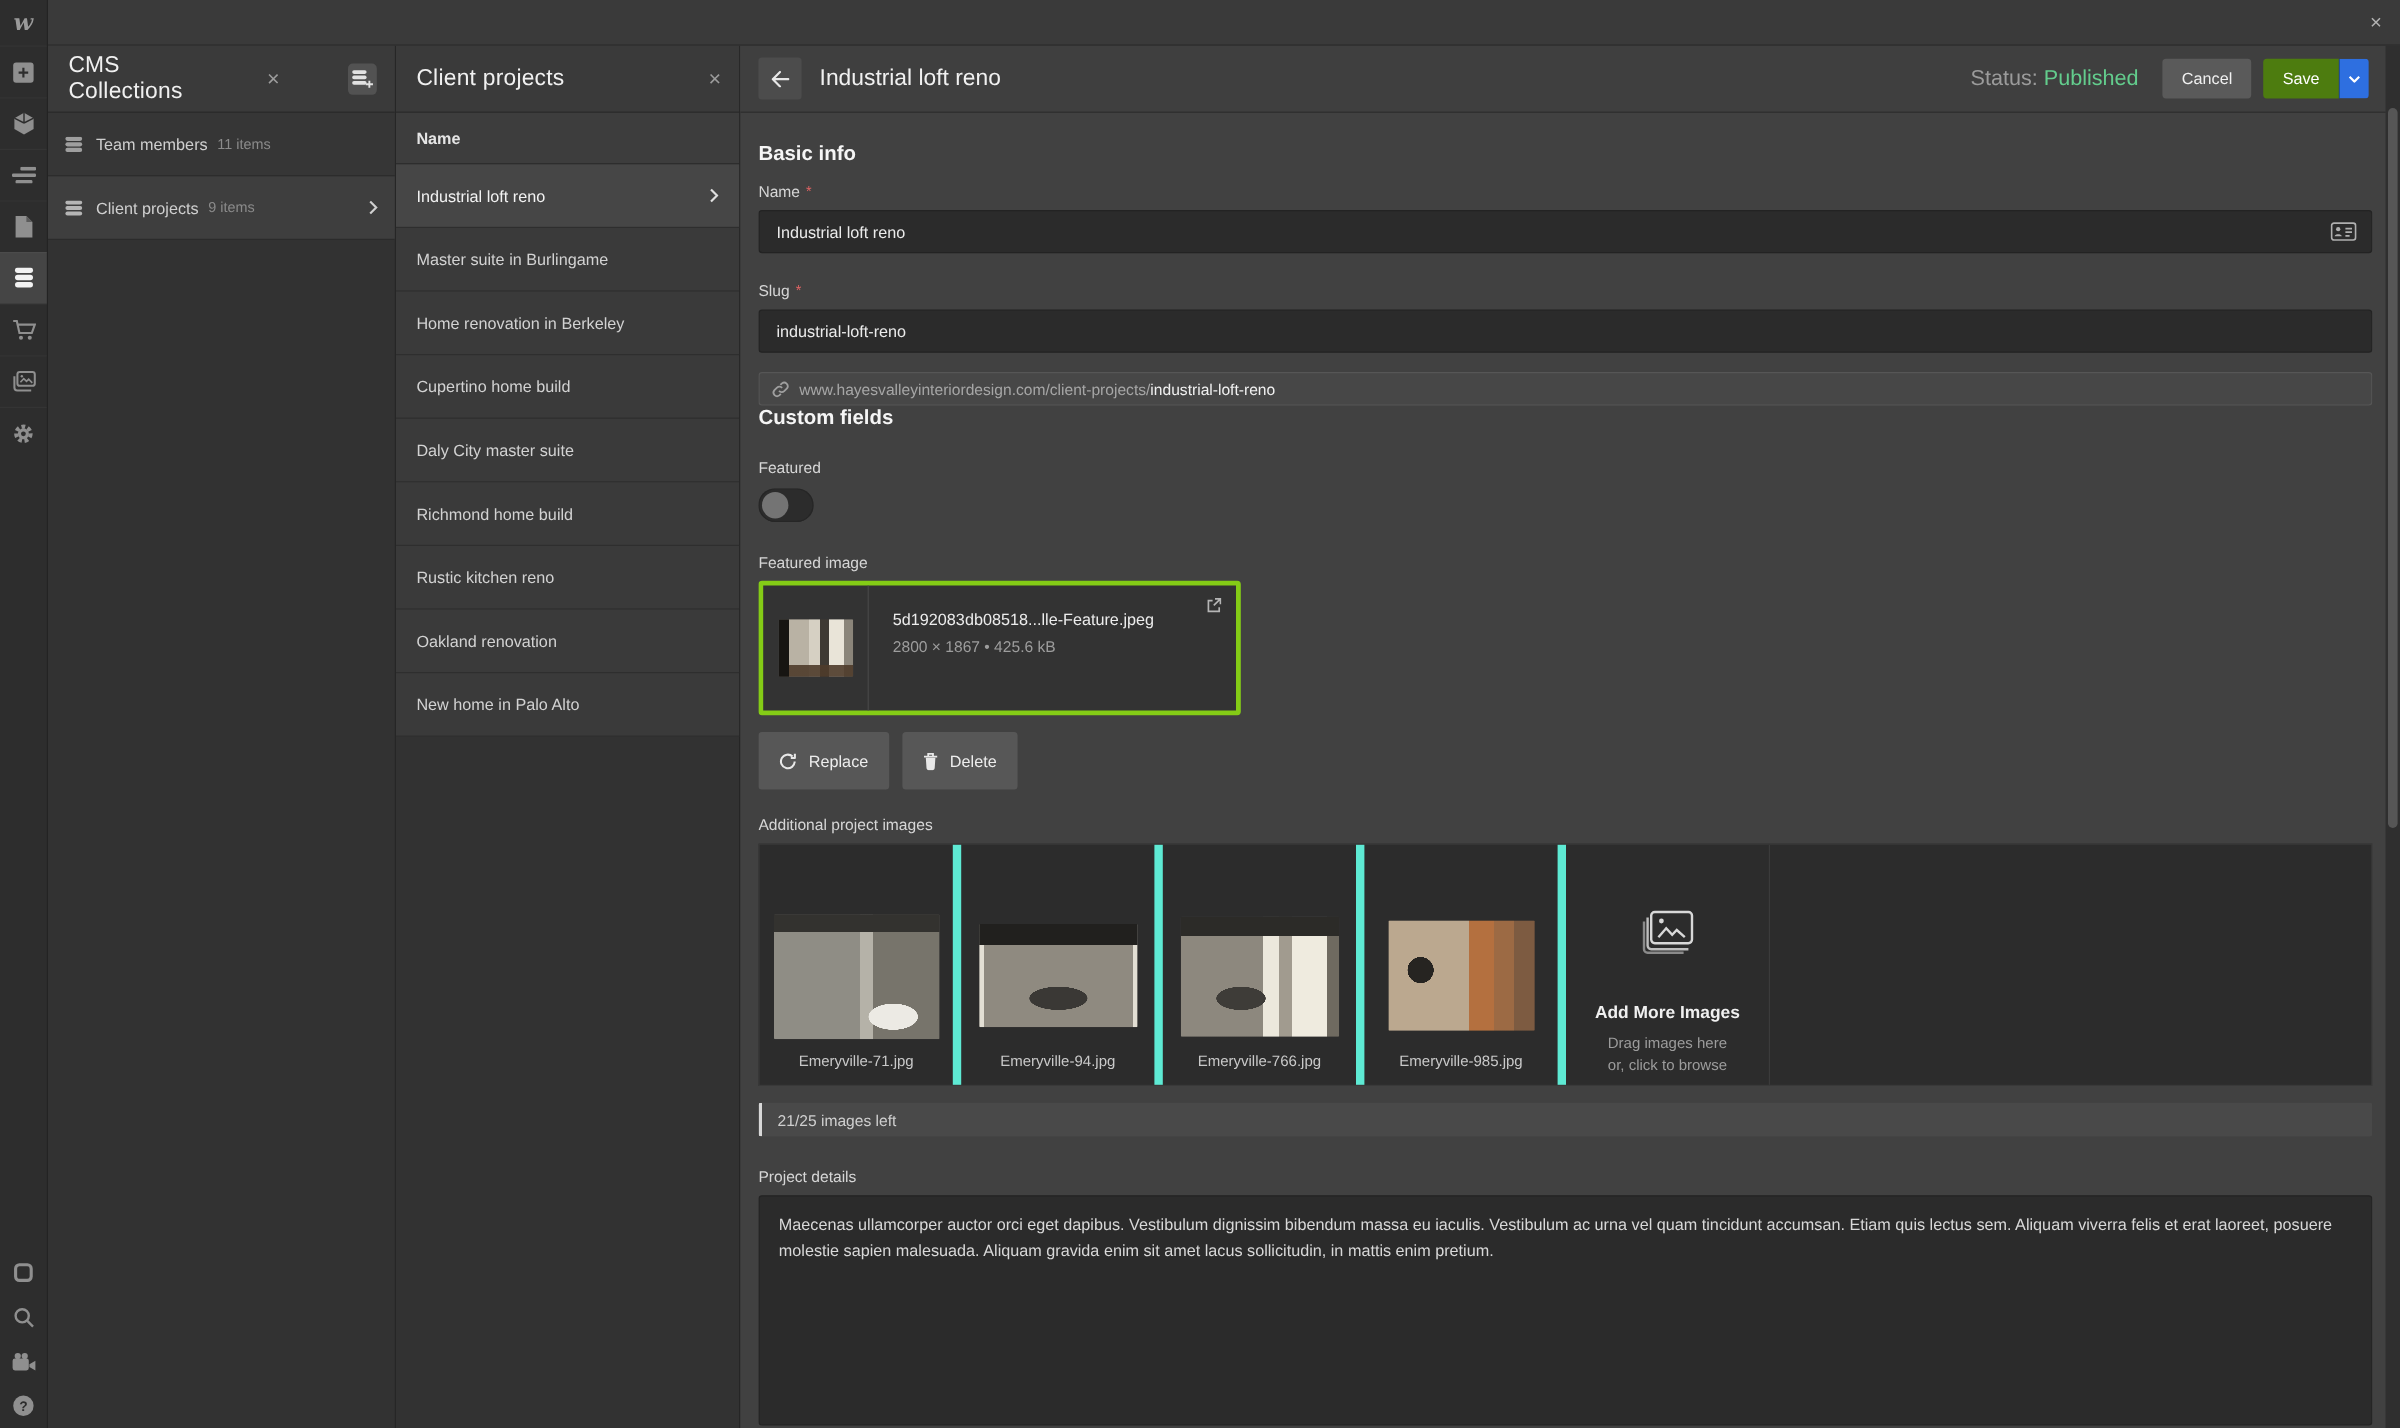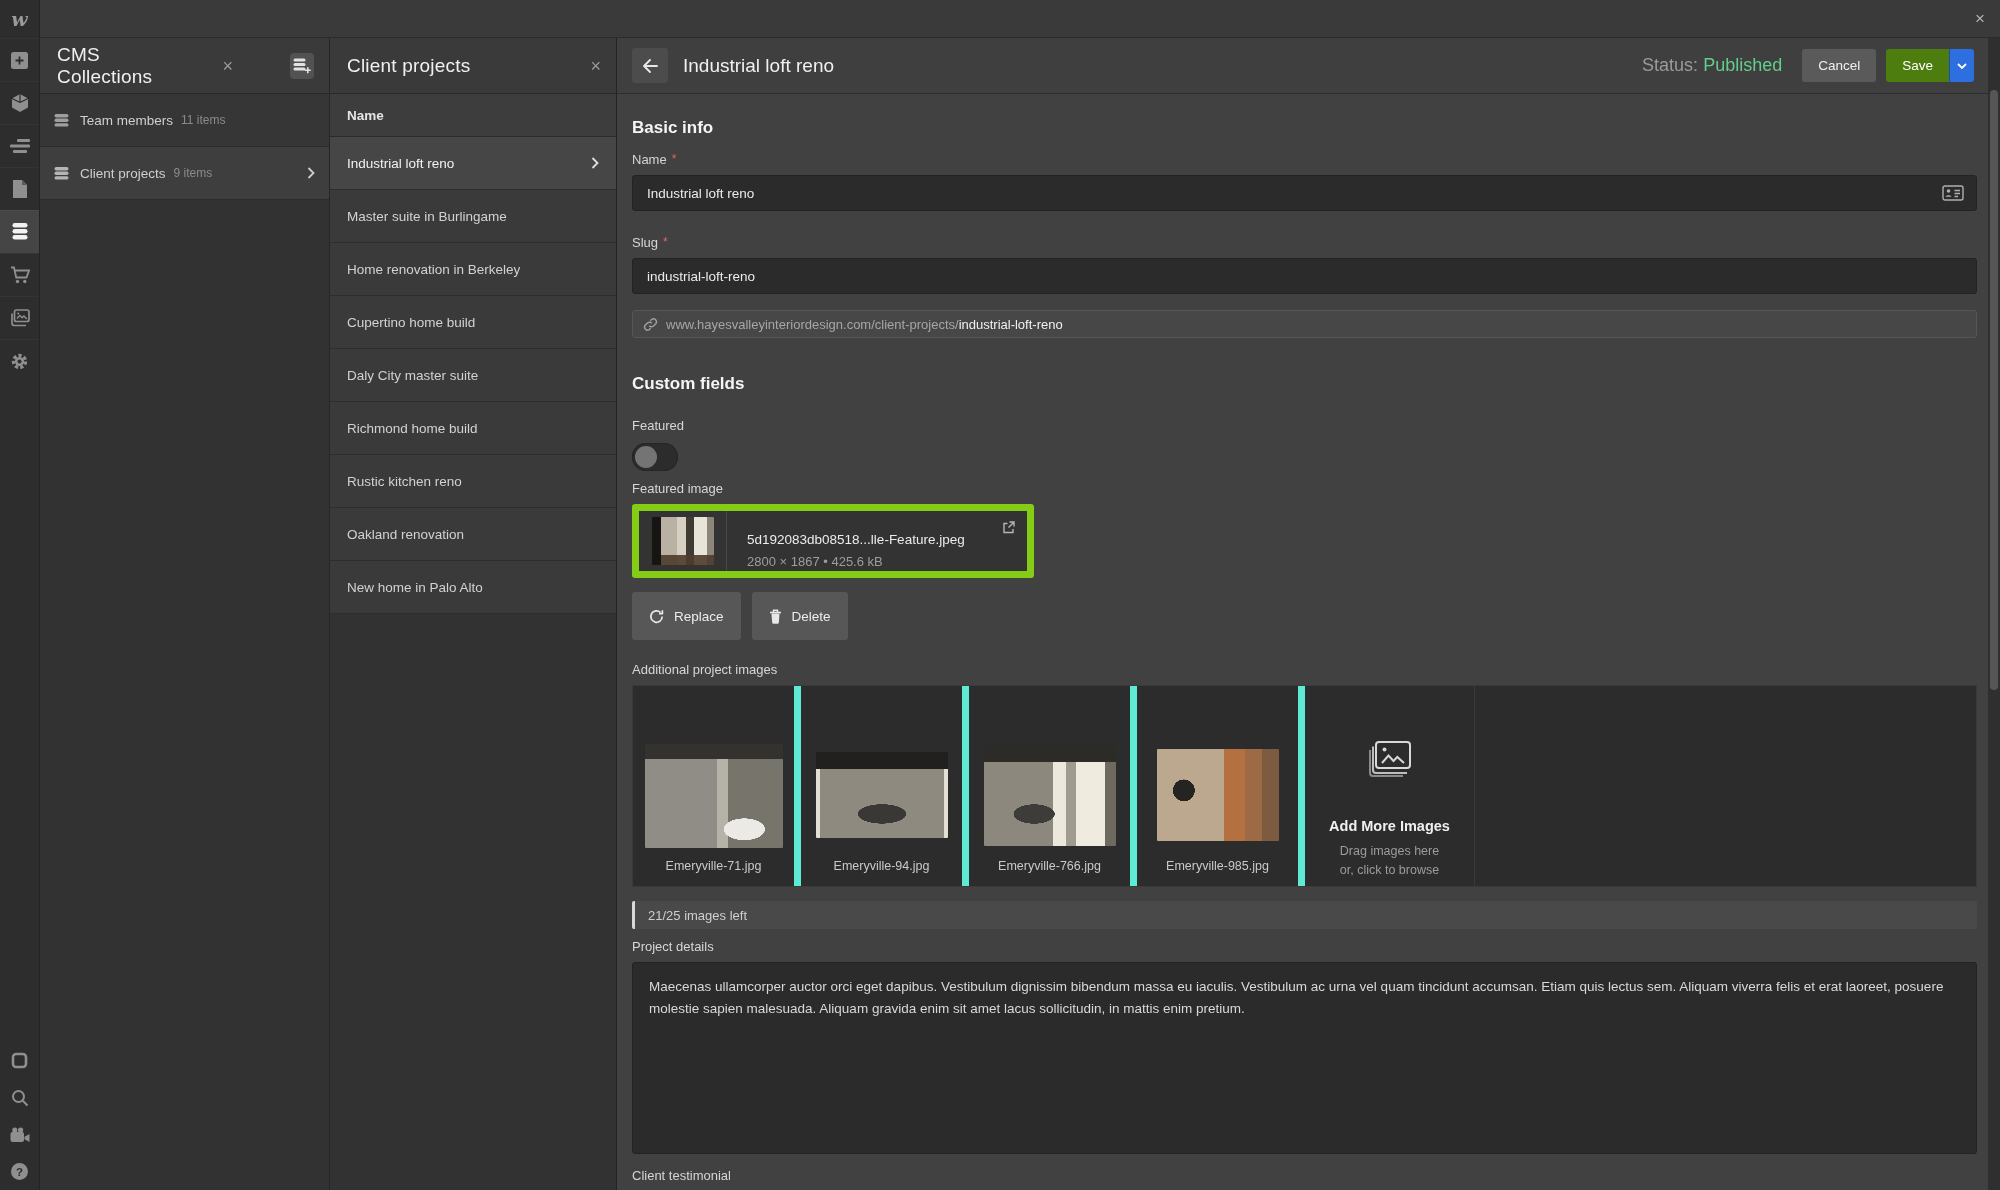--- a/index.html
+++ b/index.html
@@ -72,39 +72,39 @@
   .save-group { display:flex; }
   .btn-save { height:33px; padding:0 16px; background:#4d7c0f; border-radius:3px 0 0 3px;
               font-size:13.5px; color:#fff; display:flex; align-items:center; cursor:pointer; }
   .btn-save-caret { width:25px; height:33px; background:#2e6fe0; border-radius:0 3px 3px 0;
               border-left:1px solid rgba(0,0,0,.3); display:flex; align-items:center;
               justify-content:center; cursor:pointer; }
 
   .content { position:absolute; left:15px; right:11px; top:56px; bottom:0; overflow:hidden; }
   .section-heading { font-size:17px; font-weight:bold; color:#f5f5f5; }
   .h-basic { margin-top:24px; }
-  .h-custom { margin-top:36px; }
+  .h-custom { }
   .field-label { font-size:13px; color:#d6d6d6; display:flex; align-items:flex-start; }
   .req { color:#e06464; margin-left:5px; font-size:12px; }
-  .mt14{margin-top:14px;} .mt22{margin-top:22px;} .mt24{margin-top:24px;} .mt26{margin-top:10px;}
+  .mt14{margin-top:14px;} .mt22{margin-top:22px;} .mt24{margin-top:24px;} .mt26{margin-top:26px;}
   .text-input { margin-top:8px; height:36px; background:#2b2b2b; border:1px solid #232323;
                 border-radius:3px; display:flex; align-items:center; padding:0 14px;
                 font-size:13.5px; color:#ebebeb; position:relative; cursor:text; }
   .input-icon { position:absolute; right:12px; top:50%; transform:translateY(-50%); cursor:pointer; }
   .url-bar { margin-top:16px; height:28px; background:#474747; border:1px solid #565656;
              border-radius:3px; display:flex; align-items:center; padding:0 10px; font-size:13px; }
   .url-prefix { color:#a6a6a6; margin-left:8px; }
   .url-slug { color:#f0f0f0; }
 
   .toggle { margin-top:10px; width:46px; height:28px; background:#2c2c2c; border-radius:14px;
             position:relative; box-shadow:inset 0 0 0 1px #262626; cursor:pointer; }
   .toggle-knob { position:absolute; left:3px; top:3px; width:22px; height:22px;
                  border-radius:50%; background:#747474; }
 
-  .image-card { margin-top:8px; width:402px; height:74px; border:7px solid #84cc16;
+  .image-card { margin-top:8px; width:402px; height:112px; border:4px solid #84cc16;
                 border-radius:3px; background:#333; display:flex; position:relative; }
   .thumb-cell { width:88px; border-right:1px solid #484848; display:flex; align-items:center;
                 justify-content:center; flex:none; }
   .thumb-feat { width:62px; height:48px; border-radius:1px;
     background:
       linear-gradient(90deg,#171512 0 14%,rgba(0,0,0,0) 14%),
       linear-gradient(0deg,rgba(78,59,42,.9) 0 20%,rgba(0,0,0,0) 20%),
       linear-gradient(90deg,#b9b2a4 0 40%,#d6d0c3 40% 55%,#3f3a33 55% 68%,#e9e4d8 68% 88%,#8b857a 88%); }
   .file-info { padding:21px 0 0 20px; }
   .file-name { font-size:13.5px; color:#ececec; }

